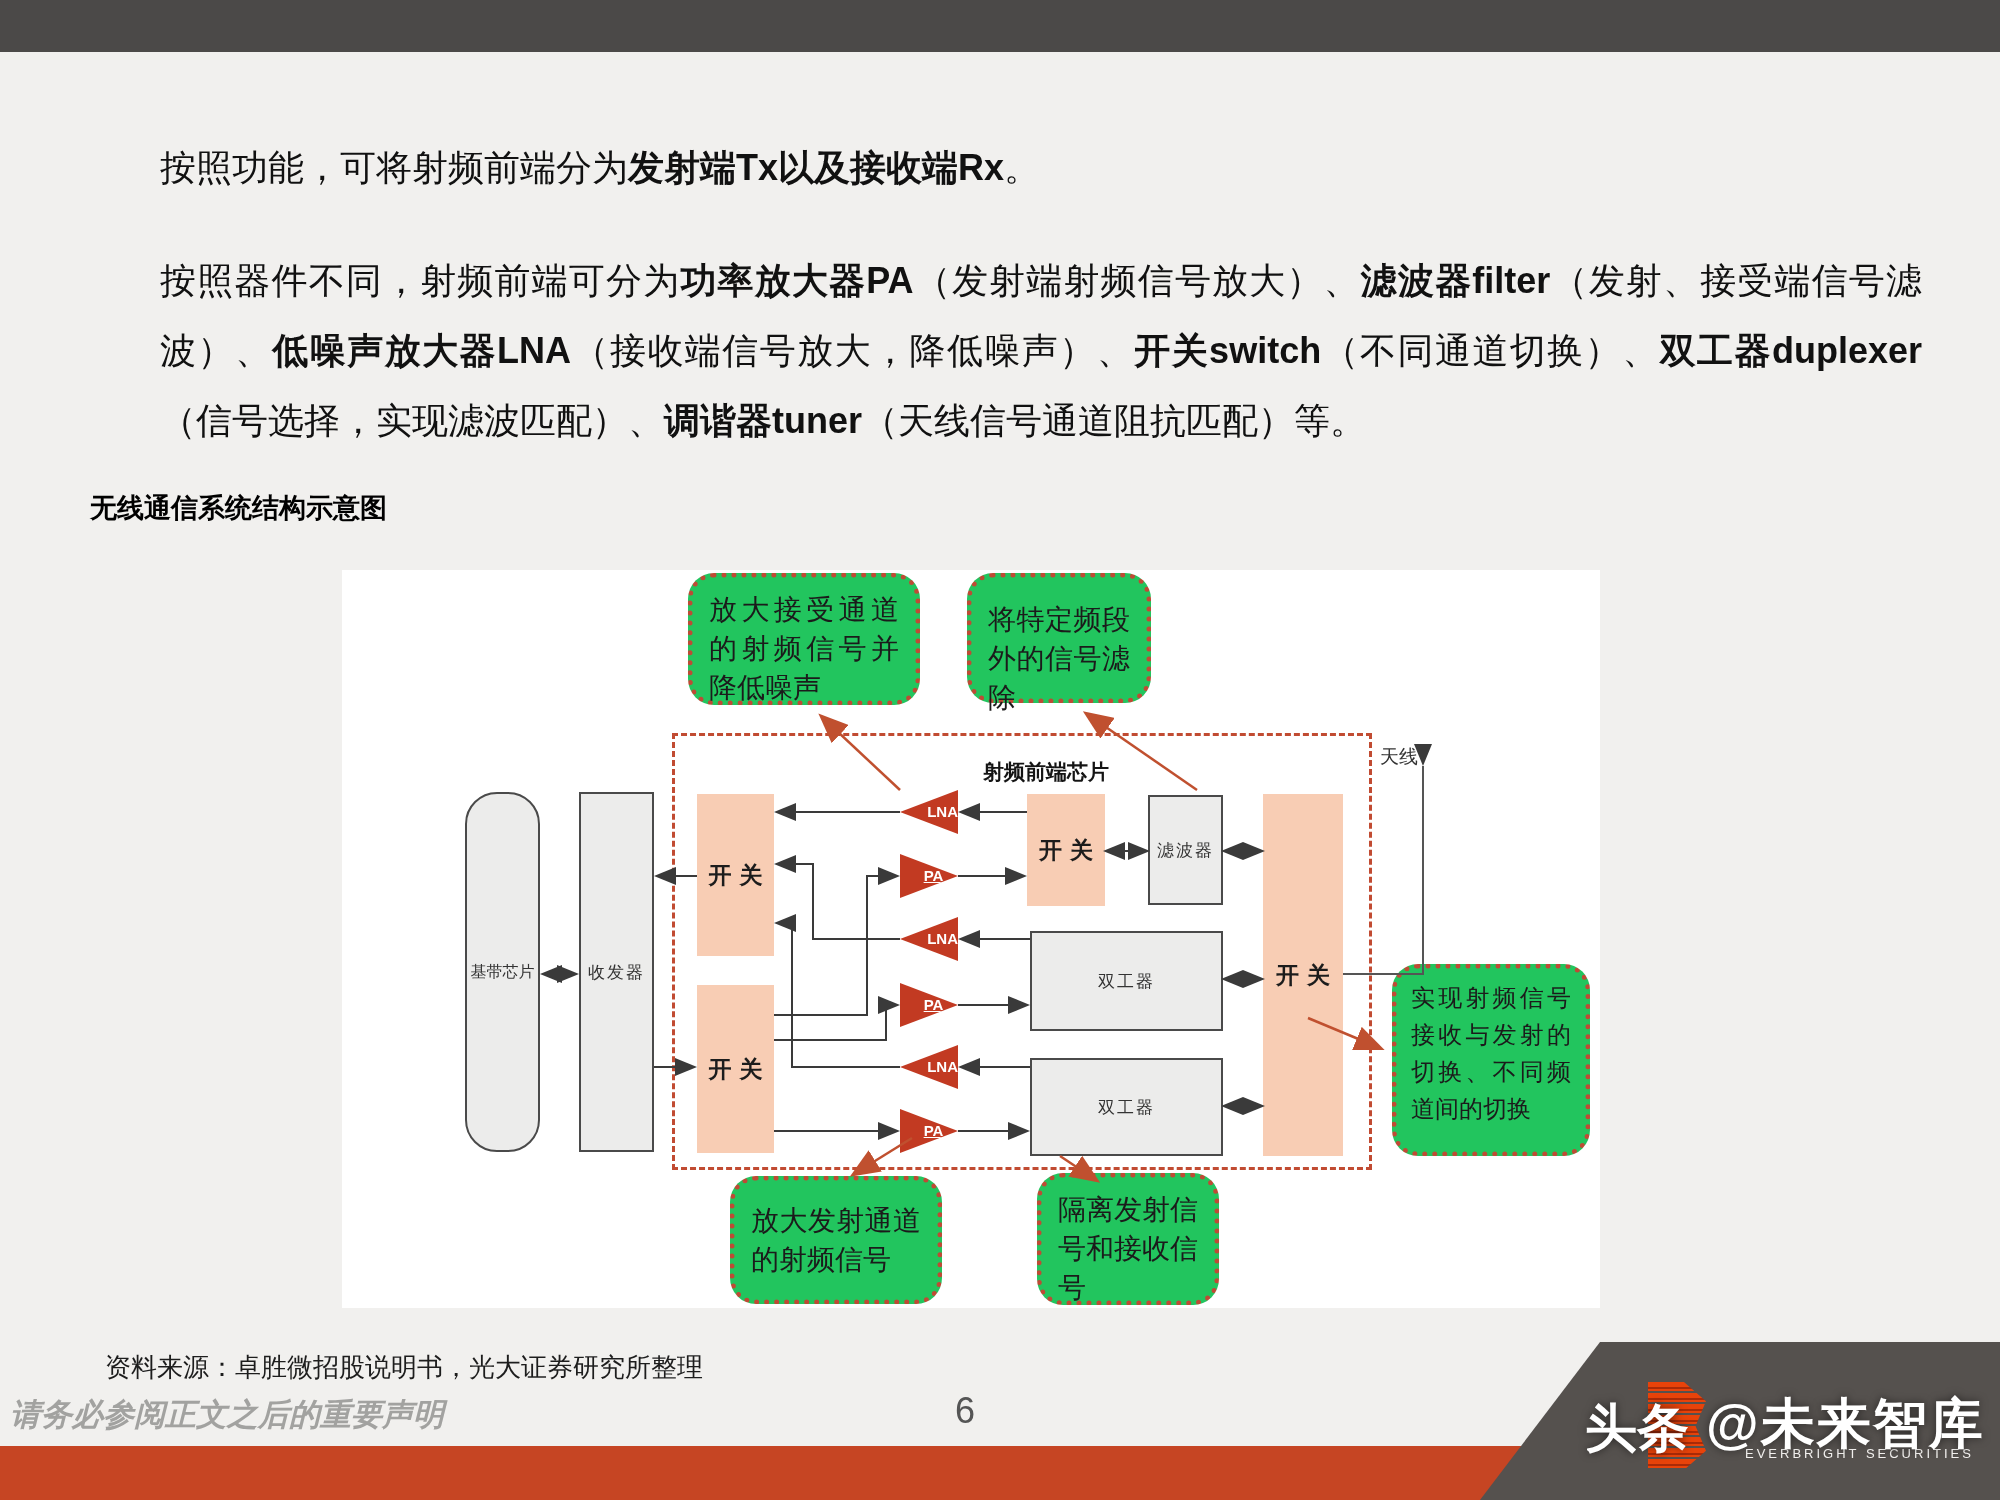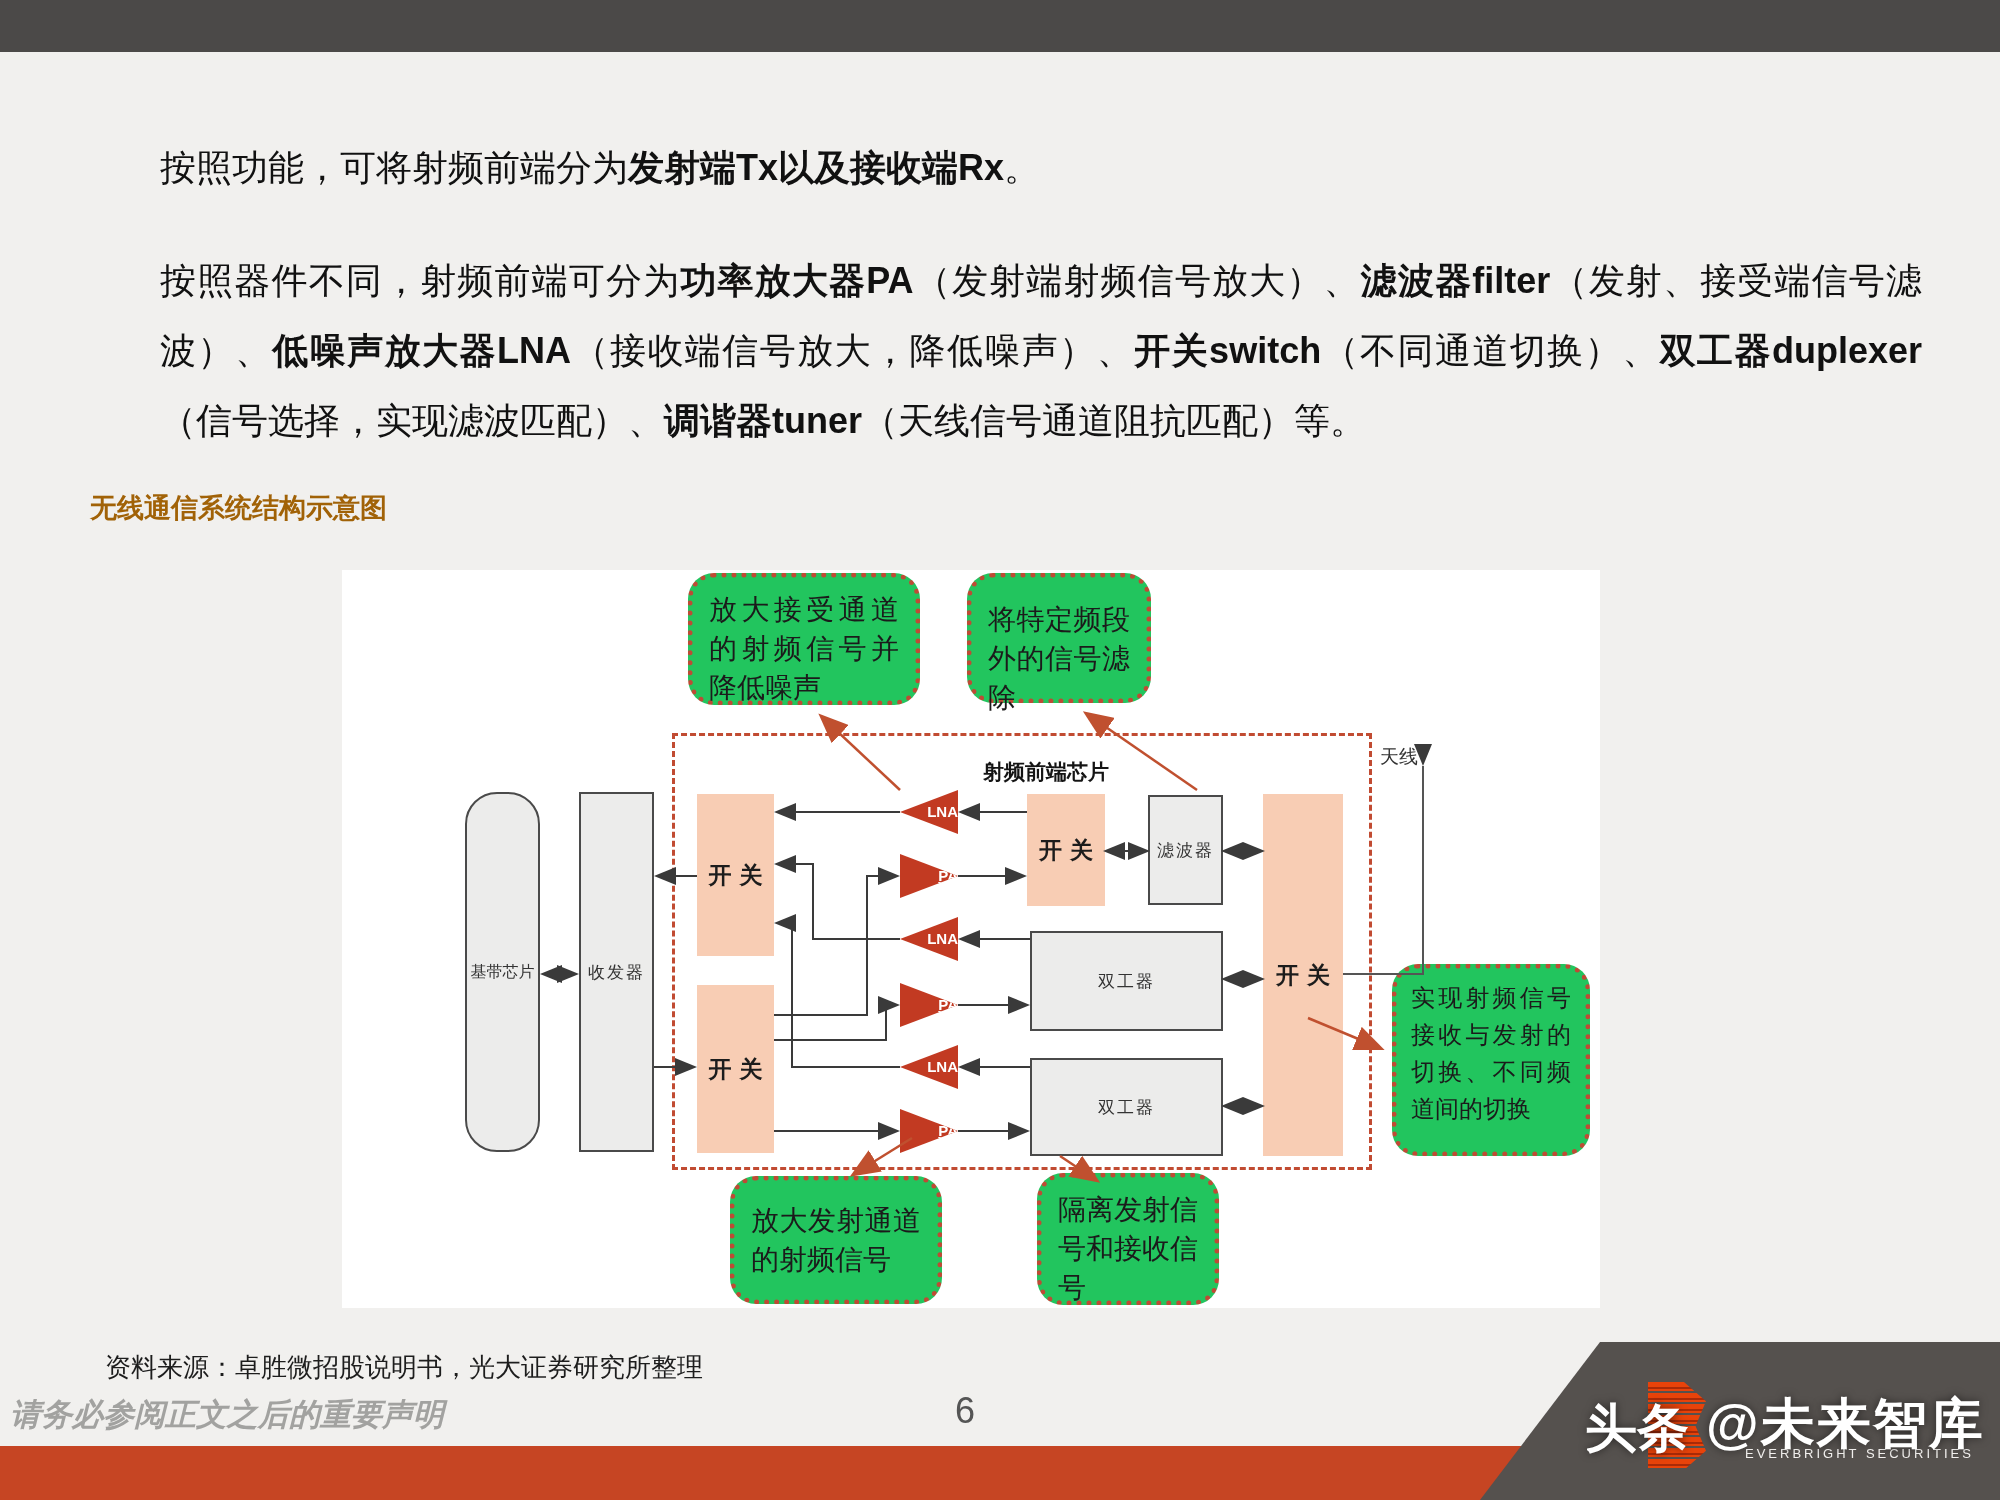--- a/index.html
+++ b/index.html
@@ -16,21 +16,21 @@
   }
   .banner h1{
     margin:0 0 6px 30px;font-size:46px;font-weight:normal;color:#FBF8F3;
     font-family:"Liberation Serif",serif;letter-spacing:2px;
   }
   
   .para{position:absolute;left:160px;font-size:36px;font-family:"Liberation Serif",serif;color:#111;}
   .para .b{font-weight:bold;font-family:"Liberation Sans",sans-serif;}
   .p1{top:146px;width:1720px;line-height:44px;}
   .p2{top:246px;width:1762px;line-height:70px;text-align:justify;}
-  .fig-label{position:absolute;left:90px;top:490px;font-size:27px;font-weight:bold;color:#a16207;text-align:right;}
+  .fig-label{position:absolute;left:90px;top:490px;font-size:27px;font-weight:bold;color:#000000;text-align:right;}
   
   .panel{position:absolute;left:342px;top:570px;width:1258px;height:738px;background:#ffffff;}
   .dashed-region{
     position:absolute;left:672px;top:733px;width:700px;height:437px;
     border:3px dashed #C14B32;box-sizing:border-box;
   }
   .chip-label{position:absolute;left:983px;top:758px;font-size:21px;font-weight:bold;color:#141414;}
   .antenna-label{position:absolute;left:1380px;top:744px;font-size:19px;color:#333;}
   .callout{
     position:absolute;background:#22c55e;border:5px dotted #BE4B35;border-radius:26px;
@@ -55,21 +55,21 @@
   .b-switch3{left:1027px;top:794px;width:78px;height:112px;}
   .b-filter{left:1148px;top:795px;width:75px;height:110px;}
   .b-switch4{left:1263px;top:794px;width:80px;height:362px;}
   .b-dup1{left:1030px;top:931px;width:193px;height:100px;}
   .b-dup2{left:1030px;top:1058px;width:193px;height:98px;}
   .amp{
     position:absolute;left:900px;width:58px;height:46px;background:#C23A22;color:#fff;
     font-size:15px;font-weight:bold;line-height:46px;box-sizing:border-box;
   }
   .lna{clip-path:polygon(0 50%,100% 2%,100% 98%);text-align:right;}
-  .pa{clip-path:polygon(100% 50%,0 2%,0 98%);text-align:right;padding-left:9px;text-decoration:underline;}
+  .pa{clip-path:polygon(100% 50%,0 2%,0 98%);text-align:center;padding-left:9px;text-decoration:underline;}
   .wires{position:absolute;left:342px;top:570px;width:1258px;height:738px;pointer-events:none;}
   
   .source{position:absolute;left:105px;top:1350px;font-size:26px;color:#1d1d1d;font-family:"Liberation Serif",serif;}
   .disclaimer{position:absolute;left:10px;top:1394px;font-size:31px;font-weight:600;color:#A2A2A0;font-style:italic;}
   .page-num{position:absolute;left:935px;top:1390px;width:60px;text-align:center;font-size:36px;color:#555;}
   .bottom-bar{position:absolute;left:0;top:1446px;width:2000px;height:54px;background:#C64523;}
   .brand-panel{
     position:absolute;left:1480px;top:1342px;width:520px;height:158px;background:#55514E;
     clip-path:polygon(120px 0,100% 0,100% 100%,0 100%);
   }

